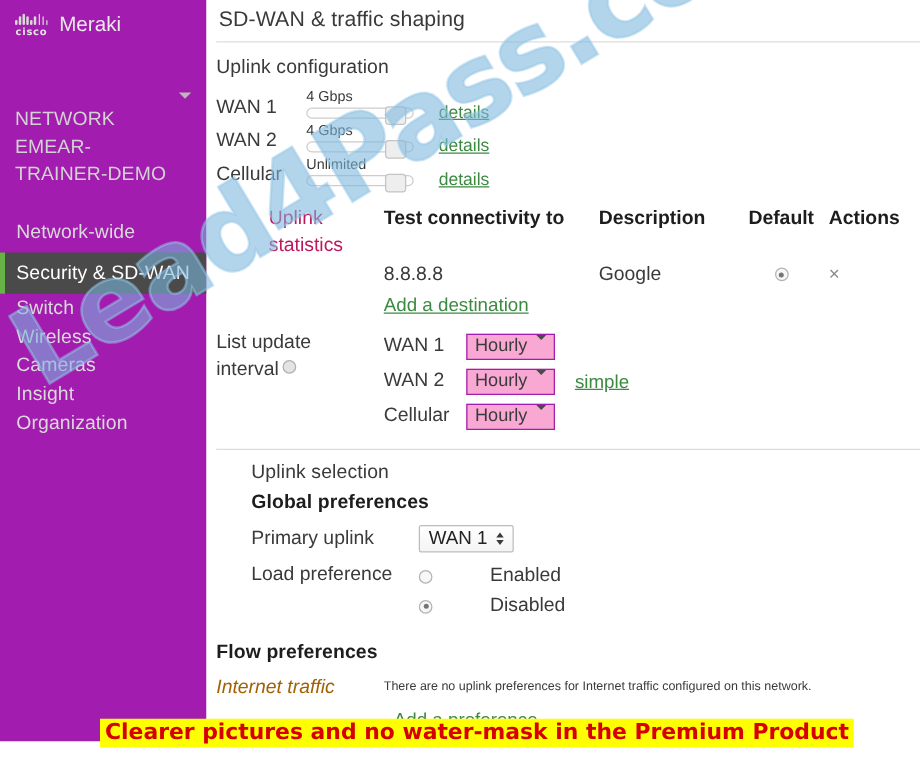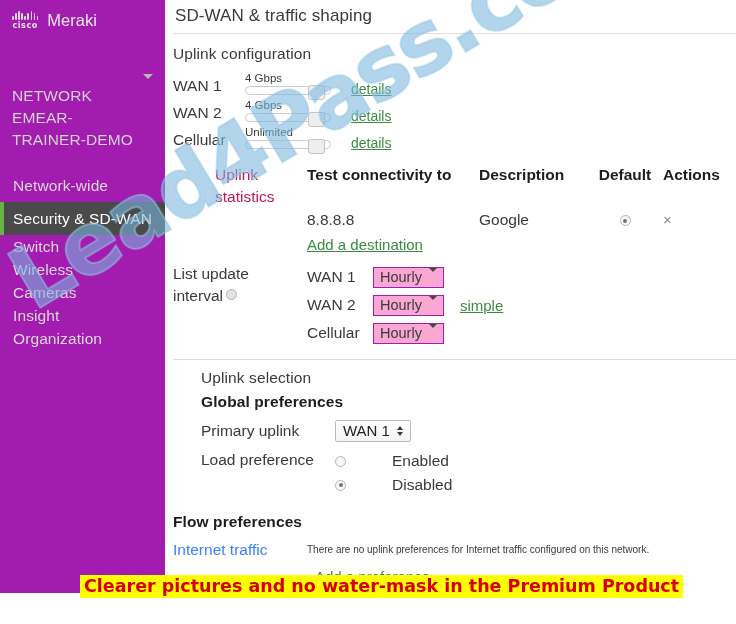--- a/index.html
+++ b/index.html
@@ -448,22 +448,23 @@
   .flow {
     padding: 16px 0 0 8px;
   }
   .flow-row {
     display: flex;
     padding-top: 8px;
   }
   .flow-label {
     width: 134px;
     font-size: 15.5px;
-    color: #3b82f6;
-    line-height: 22px;
+    color: #a16207;
+    line-height: 22px;
+    font-style: italic;
   }
   .flow-text {
     font-size: 10px;
     color: #3a3a3a;
     line-height: 22px;
     max-width: 390px;
   }
   .add-pref {
     padding: 4px 0 0 142px;
   }

